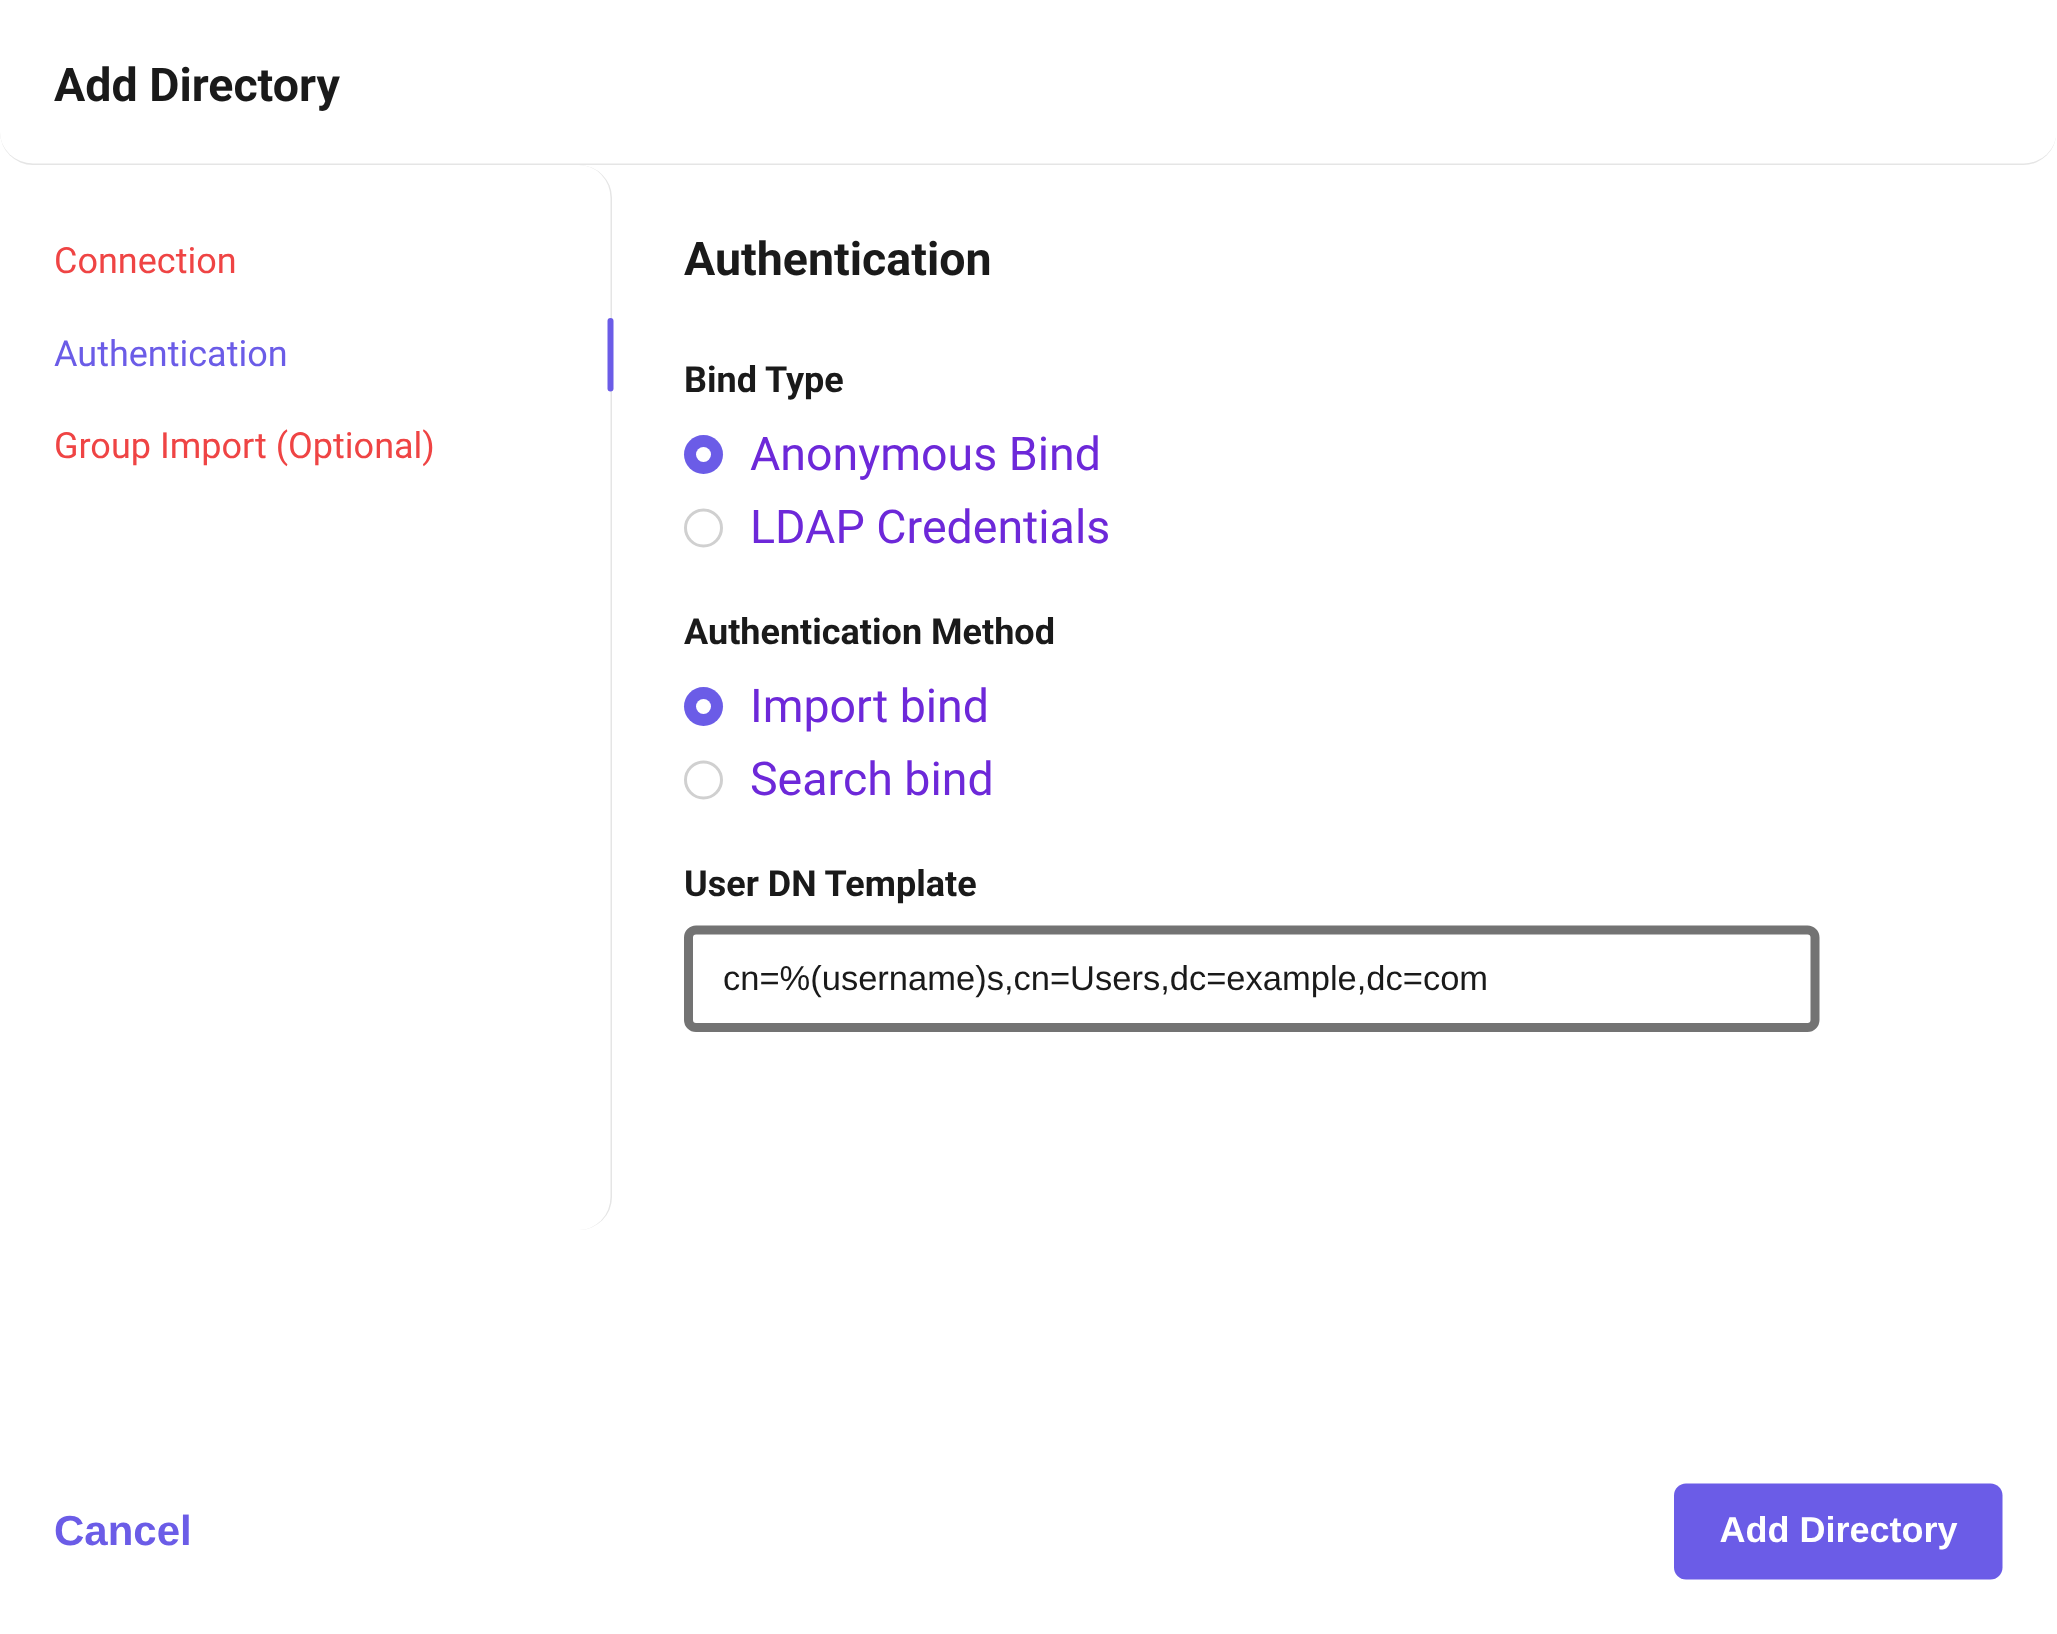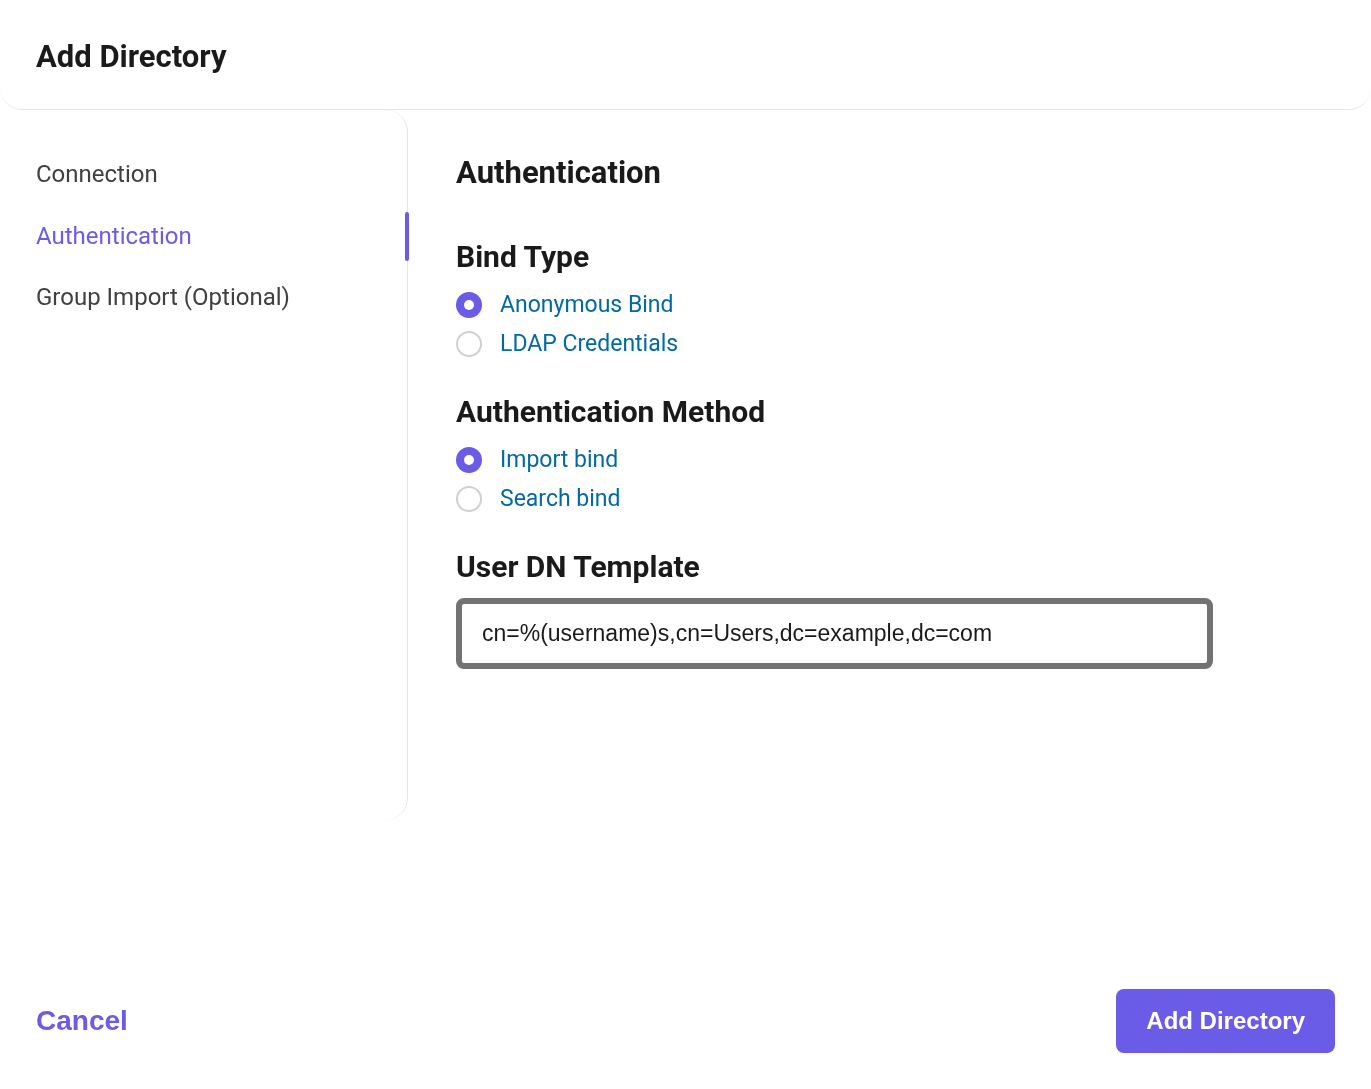--- a/index.html
+++ b/index.html
@@ -32,21 +32,21 @@
       min-height: 0;
     }
     .sidebar {
       width: 408px;
       border-right: 1px solid #e5e5e5;
       padding: 34px 0;
       height: 710px;
     }
     .sidebar-item {
       font-size: 24px;
-      color: #404040;
+      color: #ef4444;
       padding: 14px 36px;
       cursor: pointer;
       line-height: 1.4;
       position: relative;
     }
     .sidebar-item.active {
       color: #6b5ce7;
     }
     .sidebar-item.active::after {
       content: "";
@@ -65,21 +65,21 @@
     .main h2 {
       font-size: 31px;
       font-weight: 700;
       margin-bottom: 48px;
       color: #1a1a1a;
     }
     .form-section {
       margin-bottom: 34px;
     }
     .form-label {
-      font-size: 30px;
+      font-size: 24px;
       font-weight: 700;
       color: #1a1a1a;
       margin-bottom: 14px;
       display: block;
     }
     .radio-row {
       display: flex;
       align-items: center;
       margin-bottom: 6px;
       cursor: pointer;
@@ -103,22 +103,22 @@
       position: absolute;
       top: 50%;
       left: 50%;
       transform: translate(-50%, -50%);
       width: 10px;
       height: 10px;
       background: #fff;
       border-radius: 50%;
     }
     .radio-label {
-      font-size: 23px;
-      color: #0369a1;
+      font-size: 31px;
+      color: #6d28d9;
     }
     .text-input {
       width: 100%;
       max-width: 757px;
       font-size: 23px;
       padding: 16px 20px;
       border: 6px solid #737373;
       border-radius: 8px;
       color: #1a1a1a;
       outline: none;

